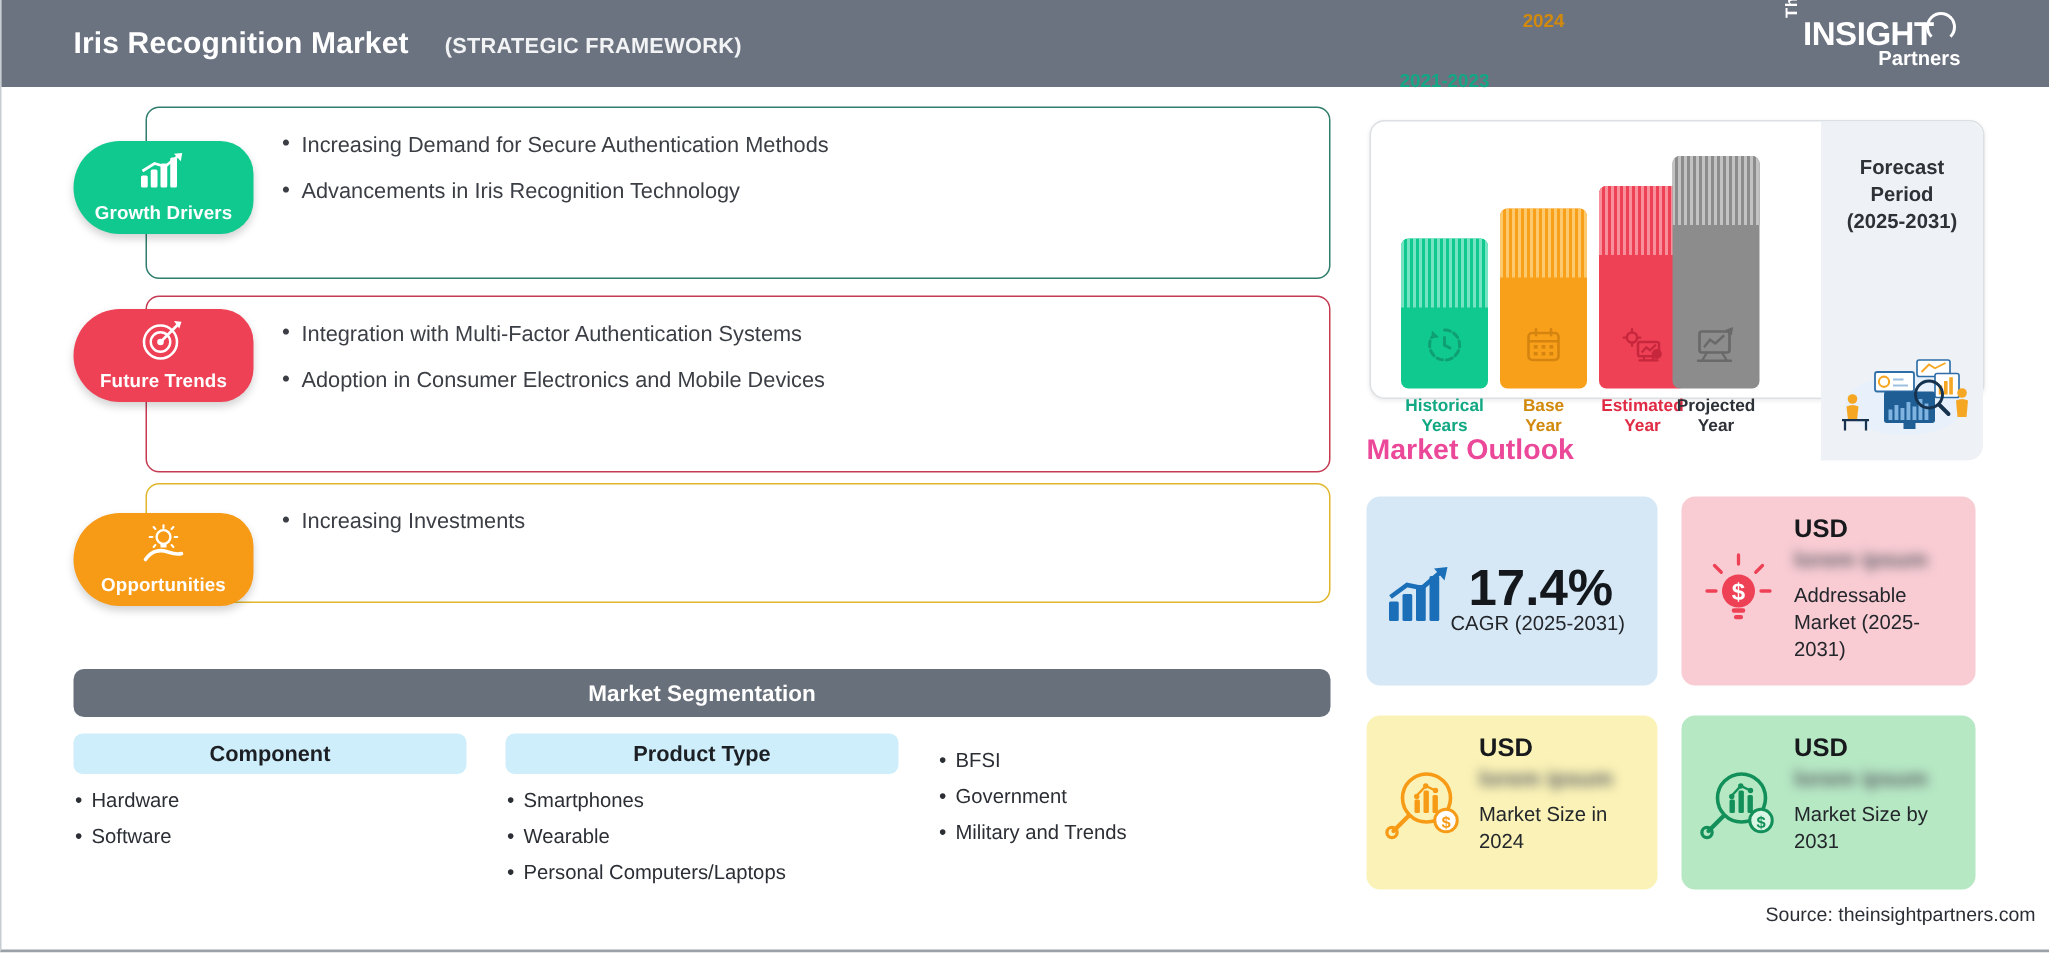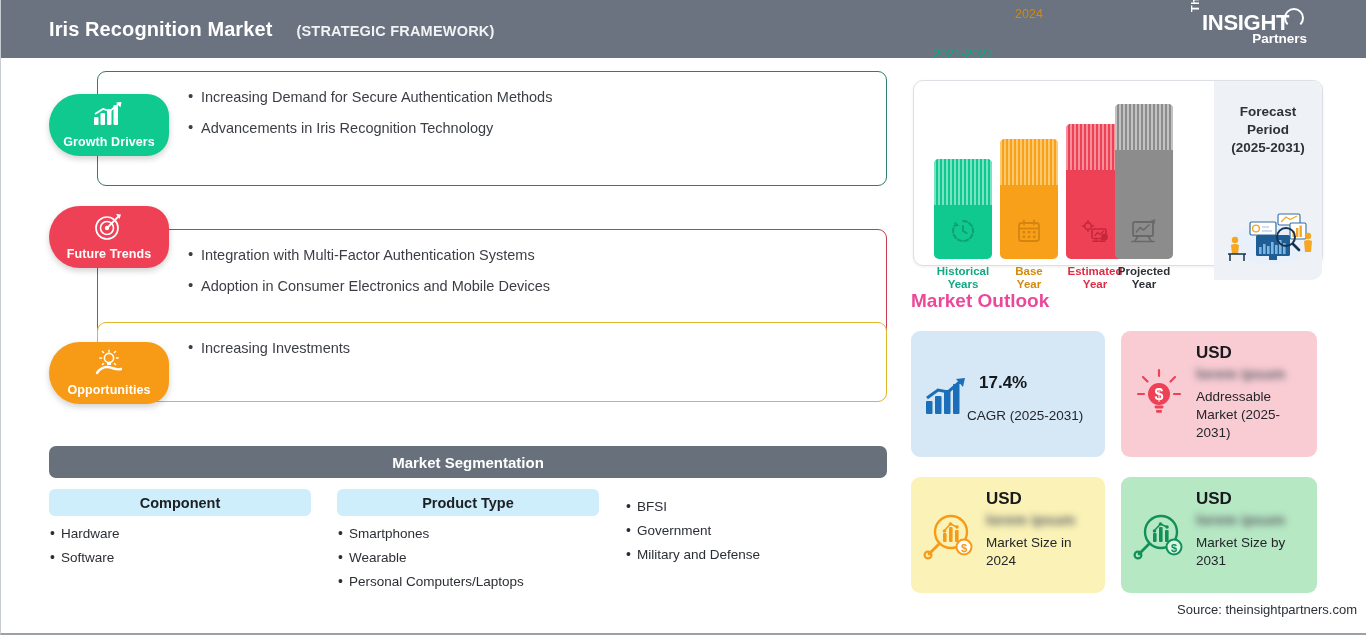--- a/index.html
+++ b/index.html
@@ -34,21 +34,21 @@
     letter-spacing:-0.3px; }
   .logo .partners { position:absolute; right:2px; top:23px; font-size:13.5px; font-weight:bold; }
   .logo .arc { position:absolute; right:5px; top:0px; width:20px; height:20px;
     border:2.6px solid #fff; border-radius:50%; border-bottom-color:transparent; }
 
   
   .left { position: absolute; left: 0; top: 58px; width: 900px; height: 577px; }
 
   .row { position: absolute; left: 96px; width: 790px; border-radius: 9px; background:#fff; }
   .row.r1 { top: 13px;  height: 115px; border: 1.3px solid #2f7d6c; }
-  .row.r2 { top: 139px; height: 118px; border: 1.3px solid #c43b52; margin-top: 32px; }
+  .row.r2 { top: 139px; height: 118px; border: 1.3px solid #c43b52; }
   .row.r3 { top: 264px; height: 80px; border: 1.3px solid #e0b62a; }
 
   .bullets { padding: 16px 0 0 90px; }
   .bullets li { list-style: none; font-size: 14.5px; color: #3b3f45; line-height: 1.25;
     margin-bottom: 13px; position: relative; padding-left: 13px; white-space: nowrap; }
   .bullets li:before { content: "\2022"; position: absolute; left: 0; top: -1px;
     font-size: 15px; color: #3b3f45; }
 
   .pill { position: absolute; left: 48px; width: 120px; height: 62px;
     border-radius: 31px 22px 22px 31px;
@@ -76,28 +76,28 @@
 
   
   .right { position:absolute; left: 900px; top: 58px; width: 466px; height: 577px; }
 
   .fpanel { position:absolute; left:12px; top:22px; width:410px; height:186px;
     background:#fff; border:1px solid #dcdfe3; border-radius:10px;
     box-shadow: 0 1px 3px rgba(0,0,0,.07); }
   .bars { position:absolute; left:12px; top:0; width:285px; height:186px; }
   .barwrap { position:absolute; bottom:8px; width:58px; }
   .yr { position:absolute; left:50%; transform:translateX(-50%);
-    font-size:12.5px; font-weight:normal; white-space:nowrap; }
+    font-size:12.5px; font-weight:bold; white-space:nowrap; }
   .bar { position:relative; width:58px; border-radius:5px; overflow:hidden; }
   .bar .stripes { position:absolute; left:0; top:0; width:100%; height:46px; }
   .bar .ico { position:absolute; left:50%; bottom:11px; transform:translateX(-50%); opacity:.55; }
   .blbl { position:absolute; left:50%; transform:translateX(-50%); bottom:-32px;
     text-align:center; font-size:11.5px; font-weight:bold; line-height:1.15; white-space:nowrap; }
 
-  .fp-right { position:absolute; right:0; top:0; width:108px; height:199px;
+  .fp-right { position:absolute; right:0; top:0; width:108px; height:226px;
     background:#eef1f5; border-radius:0 10px 10px 0; }
   .fp-txt { padding-top:22px; text-align:center; font-size:13.5px; font-weight:bold;
     color:#2d3138; line-height:1.35; }
   .fp-txt .yrs { font-weight:bold; }
 
   .mo-title { position:absolute; left:10px; top:232px; font-size:19px; font-weight:bold; color:#ec4899; }
 
   .card { position:absolute; border-radius:9px; }
   .card.c1 { left:10px;  top:273px; width:194px; height:126px; background:#d6e8f5; }
   .card.c2 { left:220px; top:273px; width:196px; height:126px; background:#f9ccd4; }
@@ -105,21 +105,21 @@
   .card.c4 { left:220px; top:419px; width:196px; height:116px; background:#b6e8c4; }
 
   .c-usd { position:absolute; left:75px; top:12px; font-size:17px; font-weight:bold; color:#17191d; }
   .blurred { position:absolute; left:75px; top:34px; width:108px; height:17px;
     color:#5c5f66; font-size:15px; font-weight:bold; white-space:nowrap; overflow:hidden;
     filter: blur(3.6px); }
   .c-lbl { position:absolute; left:75px; top:57px; width:112px; font-size:13.5px;
     color:#23262b; line-height:1.33; }
   .c-ico { position:absolute; left:12px; top:36px; }
 
-  .cagr-val { position:absolute; left:68px; top:42px; font-size:17px; font-weight:bold; color:#14181d; }
+  .cagr-val { position:absolute; left:68px; top:42px; font-size:34px; font-weight:bold; color:#14181d; }
   .cagr-lbl { position:absolute; left:56px; top:77px; font-size:13.5px; color:#23262b; white-space:nowrap; }
   .cagr-ico { position:absolute; left:13px; top:46px; }
 
   .source { position:absolute; right:10px; top:544px; font-size:13px; color:#2b2f35; }
 </style>
 </head>
 <body>
 
 <div id="page">
 
@@ -216,21 +216,21 @@
         <ul class="seg-list">
           <li>Smartphones</li>
           <li>Wearable</li>
           <li>Personal Computers/Laptops</li>
         </ul>
       </div>
       <div class="seg-col">
         <ul class="seg-list">
           <li>BFSI</li>
           <li>Government</li>
-          <li>Military and Defense</li>
+          <li>Military and Trends</li>
         </ul>
       </div>
     </div>
   </div>
 
   <div class="right">
 
     <div class="fpanel">
       <div class="bars">
 

